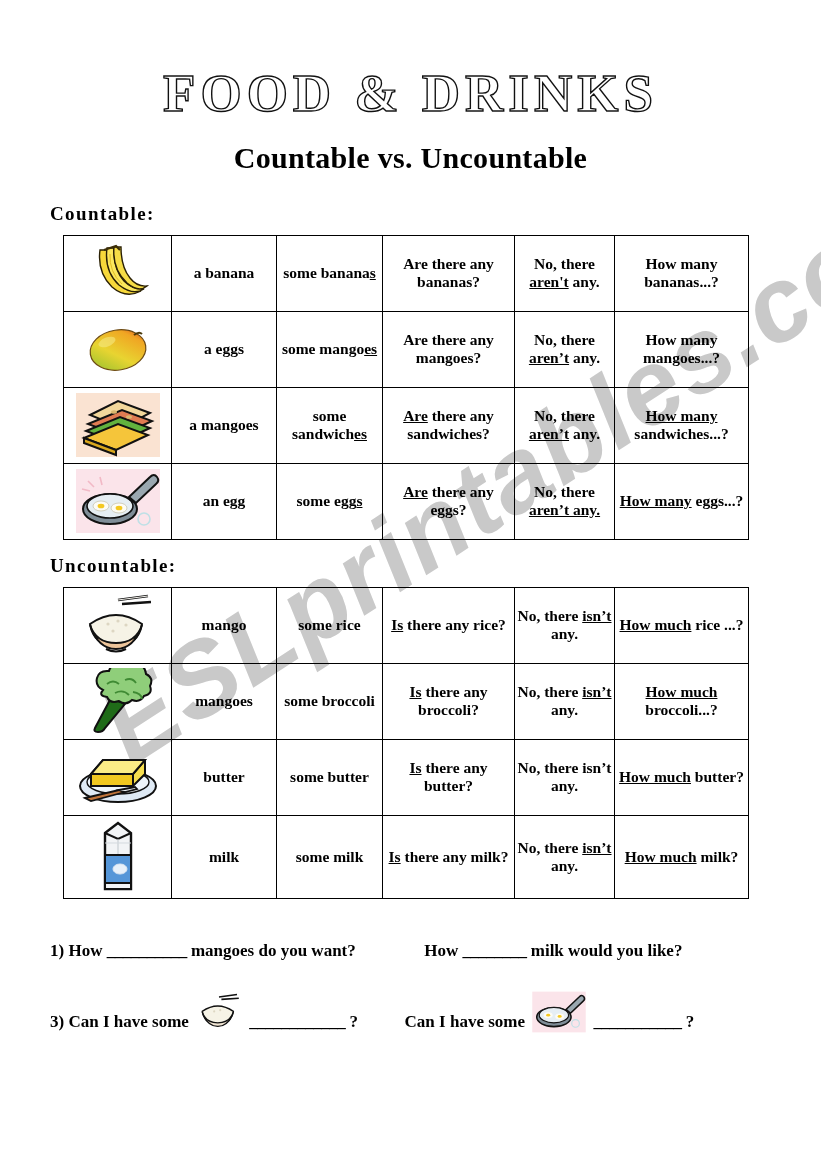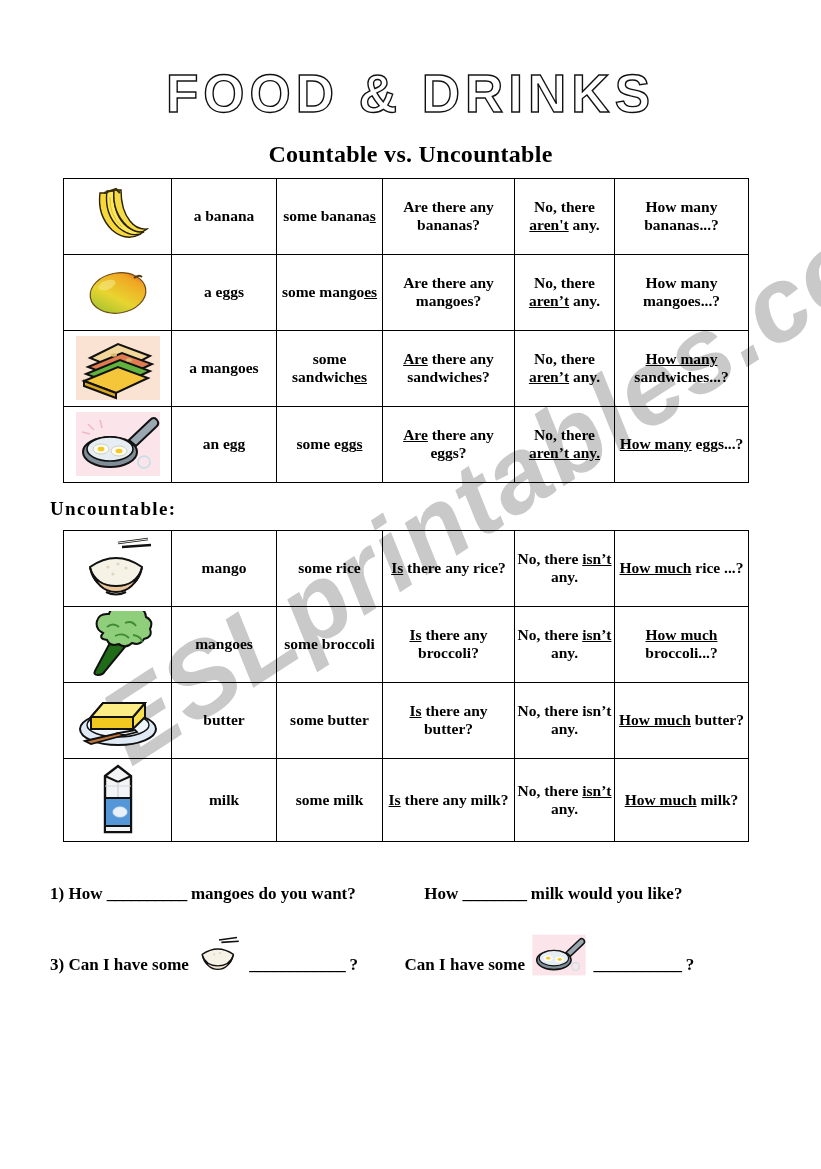--- a/index.html
+++ b/index.html
@@ -44,36 +44,36 @@
     pointer-events: none;
     user-select: none;
   }
 
   .content { position: relative; z-index: 3; }
 
   
   .title-outline {
     text-align: center;
     margin-top: 66px;
-    font-family: Liberation Sans, sans-serif;
+    font-family: Liberation Serif, serif;
     font-weight: bold;
     font-size: 53px;
     letter-spacing: 5px;
     color: transparent;
     -webkit-text-stroke: 1.4px #111;
     text-stroke: 1.4px #111;
     line-height: 1.05;
   }
 
   .subtitle {
     text-align: center;
     margin-top: 19px;
     font-family: "Liberation Serif", "DejaVu Serif", serif;
     font-weight: bold;
-    font-size: 24px;
+    font-size: 30px;
     letter-spacing: 0.3px;
   }
 
   
   .section-label {
     font-family: "Liberation Serif", "DejaVu Serif", serif;
     font-weight: bold;
     font-size: 19px;
     letter-spacing: 1.4px;
     margin-left: 50px;
@@ -150,20 +150,21 @@
 
 <div class="page">
 
   <div class="watermark">ESLprintables.com</div>
 
   <div class="content">
 
     <div class="title-outline">FOOD &amp; DRINKS</div>
     <div class="subtitle">Countable vs. Uncountable</div>
 
+    <div class="section-label label-countable">Countable:</div>
 
     <table class="tbl">
       <colgroup>
         <col class="c-img">
           <col class="c-sing">
           <col class="c-some">
         <col class="c-quest">
           <col class="c-neg">
           <col class="c-how">
       </colgroup>

